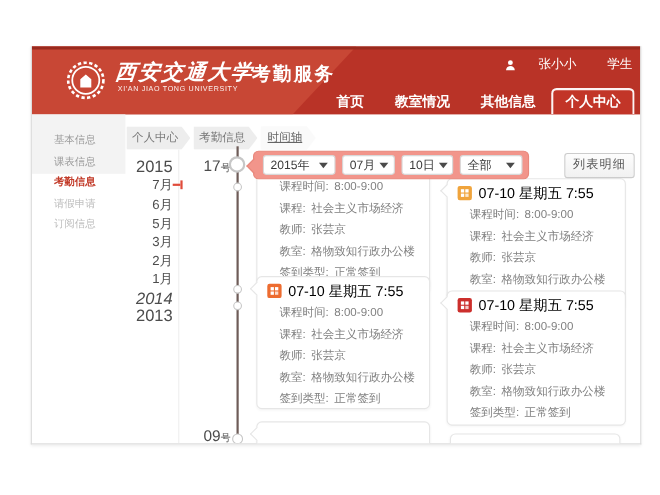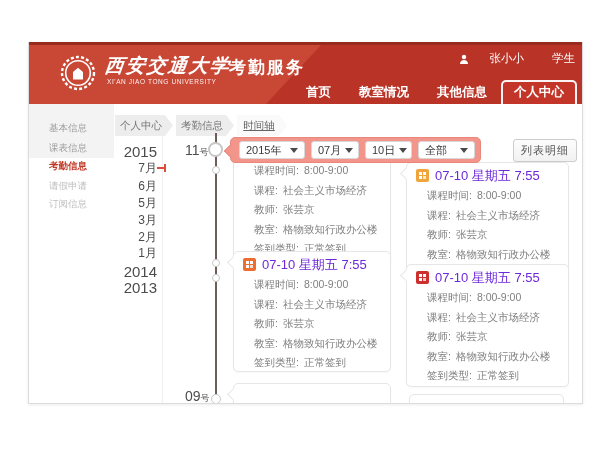--- a/index.html
+++ b/index.html
@@ -95,21 +95,21 @@
   .card.r3L{top:341px;height:60px;}
   .card.r3R{left:380px;width:155px;top:352px;height:40px;}
   .notch{position:absolute;left:-5px;top:6px;width:8px;height:8px;background:#fff;
          border-left:1px solid #e6e6e6;border-bottom:1px solid #e6e6e6;transform:rotate(45deg);}
   .card-head{display:flex;align-items:center;gap:6px;padding:4px 0 0 9px;height:17px;}
   .card-icon{width:13px;height:13px;border-radius:2px;position:relative;flex:none;}
   .card-icon::after{content:"";position:absolute;left:3px;top:3px;width:3px;height:3px;background:#fff;
          box-shadow:4px 0 0 #fff,0 4px 0 #fff,4px 4px 0 rgba(255,255,255,.75);}
   .ic-amber{background:#f0a43c;} .ic-orange{background:#ed6c30;}
   .ic-red{background:#cc2f2c;}   .ic-green{background:#56bd86;}
-  .card-date{font-size:13px;color:#6d28d9;white-space:nowrap;}
+  .card-date{font-size:13px;color:#000000;white-space:nowrap;}
   .card-body{padding:2px 0 0 20px;}
   .card.r1L .card-body{padding-top:10px;}
   .crow{font-size:10.5px;color:#808080;line-height:19.5px;white-space:nowrap;}
   .crow .lbl{margin-right:5px;}
 </style>
 </head>
 <body>
 
 <div class="stage">
   <div class="app">
@@ -158,26 +158,26 @@
     <div class="side-item dim" style="top:152px;">订阅信息</div>
 
     <div class="vrail"></div>
     <div class="tn year" style="top:101px;">2015</div>
     <div class="tn month" style="top:118px;">7月</div>
     <div class="tn month" style="top:136px;">6月</div>
     <div class="tn month" style="top:153px;">5月</div>
     <div class="tn month" style="top:170px;">3月</div>
     <div class="tn month" style="top:187px;">2月</div>
     <div class="tn month" style="top:203px;">1月</div>
-    <div class="tn year" style="top:221px;">2014</div>
+    <div class="tn year" style="top:221px;font-style:italic;">2014</div>
     <div class="tn year" style="top:237px;">2013</div>
     <div class="marker"></div>
 
     <div class="day-label" style="top:100px;">
-      <span>11</span><span class="suffix">号</span>
+      <span>17</span><span class="suffix">号</span>
     </div>
     <div class="day-label" style="top:346px;">
       <span>09</span><span class="suffix">号</span>
     </div>
 
     <div class="tline"></div>
     <div class="circ big"></div>
     <div class="circ s1"></div>
     <div class="circ s2"></div>
     <div class="circ s3"></div>

